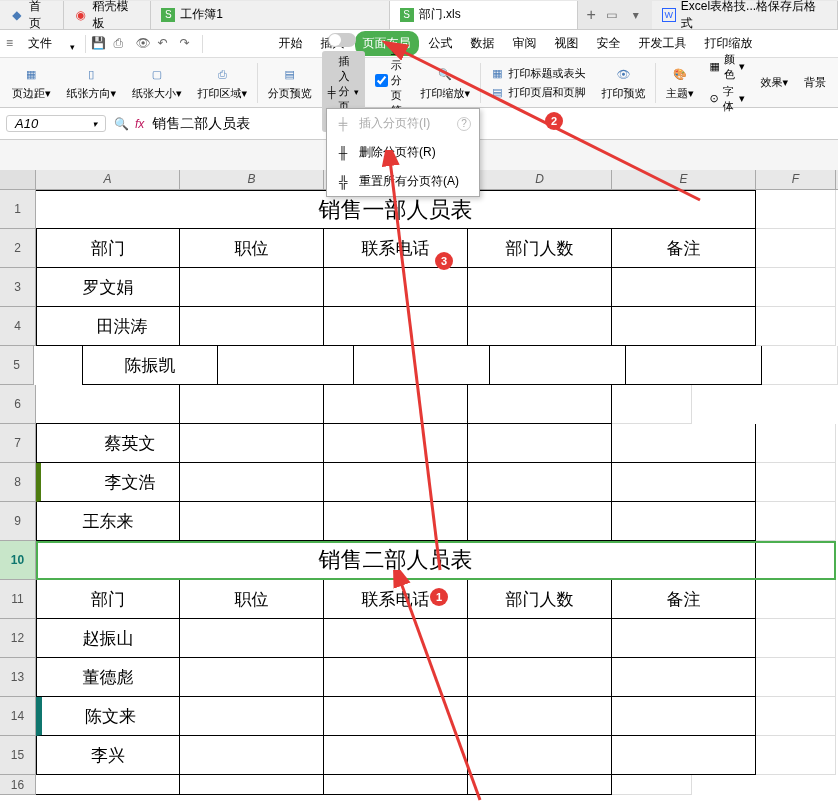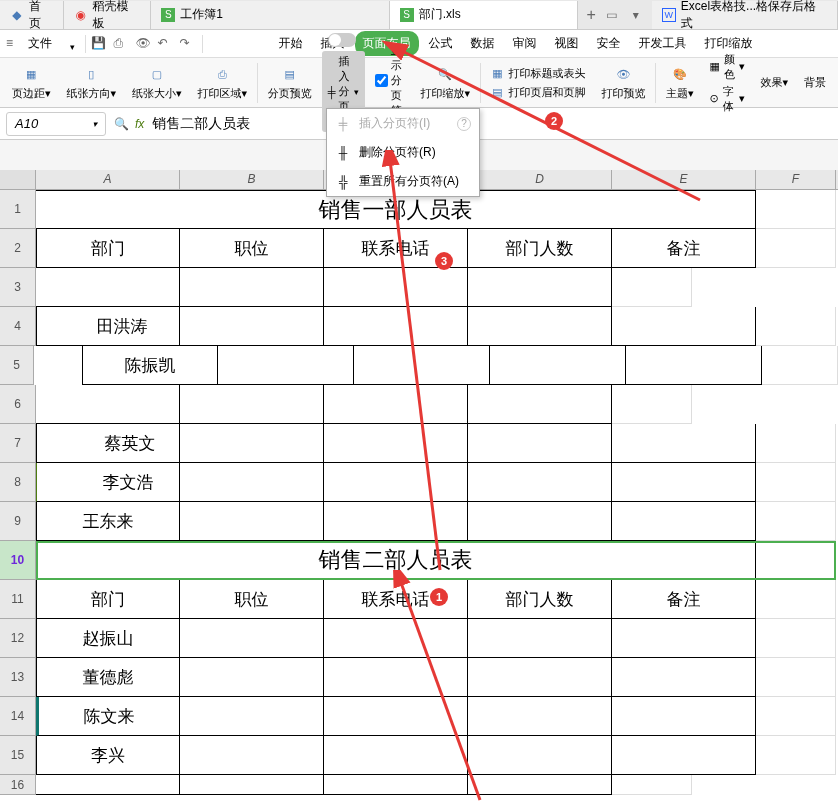--- a/index.html
+++ b/index.html
@@ -31,43 +31,43 @@
 .ribbon-icon { width: 20px; height: 20px; color: #4a7cb8; display: inline-flex; align-items: center; justify-content: center; }
 .ribbon-label { white-space: nowrap; }
 .ribbon-sep { width: 1px; height: 40px; background: #ddd; }
 .ribbon-check { display: flex; align-items: center; gap: 3px; padding: 0 6px; }
 .toggle { width: 28px; height: 14px; background: #ccc; border-radius: 7px; position: relative; }
 .toggle::after { content: ''; position: absolute; width: 12px; height: 12px; background: #fff; border-radius: 50%; top: 1px; left: 1px; }
 .insert-break-btn { display: flex; align-items: center; background: #d0d0d0; padding: 3px 6px; border-radius: 3px; gap: 3px; cursor: pointer; }
 
 
 .formula-row { height: 32px; background: #fff; display: flex; align-items: center; border-bottom: 1px solid #ccc; padding: 0 6px; gap: 8px; }
-.name-box { width: 100px; height: 24px; border: 1px solid #ccc; border-radius: 3px; display: flex; align-items: center; padding: 0 8px; font-style: italic; font-size: 13px; }
+.name-box { width: 100px; height: 17px; border: 1px solid #ccc; border-radius: 3px; display: flex; align-items: center; padding: 0 8px; font-style: italic; font-size: 13px; }
 .fx-area { display: flex; align-items: center; gap: 6px; }
-.fx-icon { font-style: italic; color: #4d7c0f; }
+.fx-icon { font-style: italic; color: #be185d; }
 .formula-input { flex: 1; font-size: 14px; font-family: "KaiTi", serif; }
 
 
 .dropdown { position: absolute; top: 108px; left: 326px; width: 154px; background: #fff; border: 1px solid #aaa; box-shadow: 2px 2px 5px rgba(0,0,0,0.2); z-index: 100; }
 .dropdown-item { display: flex; align-items: center; padding: 6px 8px; gap: 8px; cursor: pointer; }
 .dropdown-item.disabled { color: #aaa; }
 .dd-icon { width: 16px; height: 16px; display: inline-flex; align-items: center; justify-content: center; }
 .dd-help { margin-left: auto; width: 14px; height: 14px; border-radius: 50%; border: 1px solid #ccc; color: #aaa; font-size: 10px; display: inline-flex; align-items: center; justify-content: center; }
 
 
 .sheet { position: absolute; top: 170px; left: 0; right: 0; bottom: 0; background: #fff; }
 .col-headers { display: flex; height: 20px; background: #e8e8e8; border-bottom: 1px solid #aaa; }
 .corner { width: 36px; border-right: 1px solid #aaa; background: #e0e0e0; }
 .col-h { text-align: center; border-right: 1px solid #aaa; font-style: italic; color: #555; padding-top: 2px; }
 .col-A { width: 144px; } .col-B { width: 144px; } .col-C { width: 144px; }
 .col-D { width: 144px; } .col-E { width: 144px; } .col-F { width: 80px; }
 .rows { }
 .row { display: flex; height: 39px; }
 .row-h { width: 36px; background: #e8e8e8; border-right: 1px solid #aaa; border-bottom: 1px solid #aaa; display: flex; align-items: center; justify-content: center; color: #555; }
-.row.selected .row-h { background: #c8e6c9; color: #6d28d9; font-weight: bold; }
+.row.selected .row-h { background: #c8e6c9; color: #0f766e; font-weight: bold; }
 .cell { border-right: 1px solid #000; border-bottom: 1px solid #000; display: flex; align-items: center; justify-content: center; font-family: "KaiTi", serif; font-size: 17px; }
 .cell.outside { border-right: 1px solid #ddd; border-bottom: 1px solid #ddd; }
 .title-cell { font-size: 22px; }
 .selection-row { position: absolute; border: 2px solid #4caf50; pointer-events: none; }
 
 
 .annotation { position: absolute; z-index: 200; pointer-events: none; }
 .badge { width: 18px; height: 18px; background: #e53935; border-radius: 50%; color: #fff; display: flex; align-items: center; justify-content: center; font-size: 11px; font-weight: bold; }
 svg.arrow { position: absolute; z-index: 190; pointer-events: none; }
 </style>
@@ -266,20 +266,21 @@
       <div class="cell col-A" style="border-left:1px solid #000;">部门</div>
       <div class="cell col-B">职位</div>
       <div class="cell col-C">联系电话</div>
       <div class="cell col-D">部门人数</div>
       <div class="cell col-E">备注</div>
       <div class="cell outside col-F"></div>
     </div>
 
     <div class="row">
         <div class="row-h">3</div>
+        <div class="cell col-A" style="border-left:1px solid #000;">罗文娟</div>
         <div class="cell col-B"></div>
         <div class="cell col-C"></div>
         <div class="cell col-D"></div>
         <div class="cell col-E"></div>
         <div class="cell outside col-F"></div>
       </div>
     <div class="row">
         <div class="row-h">4</div>
         <div class="cell col-A" style="border-left:1px solid #000;padding-left:28px;">田洪涛</div>
         <div class="cell col-B"></div>
@@ -309,21 +310,21 @@
         <div class="row-h">7</div>
         <div class="cell col-A" style="border-left:1px solid #000;padding-left:44px;">蔡英文</div>
         <div class="cell col-B"></div>
         <div class="cell col-C"></div>
         <div class="cell col-D"></div>
         <div class="cell col-E"></div>
         <div class="cell outside col-F"></div>
       </div>
     <div class="row">
         <div class="row-h">8</div>
-        <div class="cell col-A" style="border-left:1px solid #4d7c0f;padding-left:40px;">李文浩</div>
+        <div class="cell col-A" style="border-left:5px solid #4d7c0f;padding-left:40px;">李文浩</div>
         <div class="cell col-B"></div>
         <div class="cell col-C"></div>
         <div class="cell col-D"></div>
         <div class="cell col-E"></div>
         <div class="cell outside col-F"></div>
       </div>
     <div class="row">
         <div class="row-h">9</div>
         <div class="cell col-A" style="border-left:1px solid #000;">王东来</div>
         <div class="cell col-B"></div>
@@ -362,21 +363,21 @@
         <div class="row-h">13</div>
         <div class="cell col-A" style="border-left:1px solid #000;">董德彪</div>
         <div class="cell col-B"></div>
         <div class="cell col-C"></div>
         <div class="cell col-D"></div>
         <div class="cell col-E"></div>
         <div class="cell outside col-F"></div>
       </div>
     <div class="row">
         <div class="row-h">14</div>
-        <div class="cell col-A" style="border-left:3px solid #0f766e;">陈文来</div>
+        <div class="cell col-A" style="border-left:6px solid #0f766e;">陈文来</div>
         <div class="cell col-B"></div>
         <div class="cell col-C"></div>
         <div class="cell col-D"></div>
         <div class="cell col-E"></div>
         <div class="cell outside col-F"></div>
       </div>
     <div class="row">
         <div class="row-h">15</div>
         <div class="cell col-A" style="border-left:1px solid #000;">李兴</div>
         <div class="cell col-B"></div>

